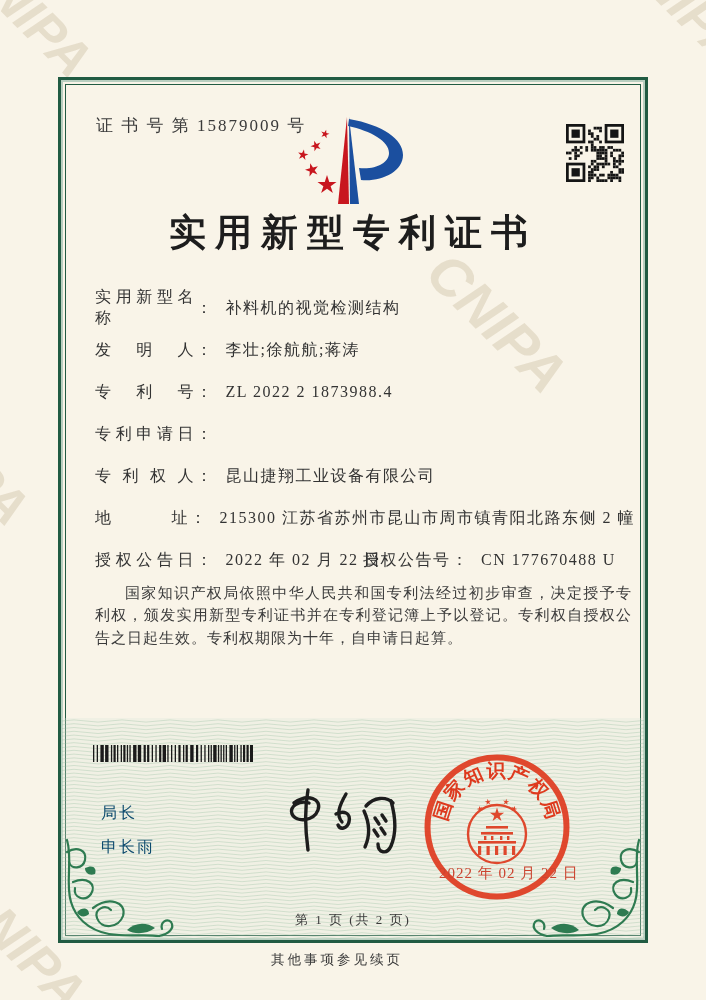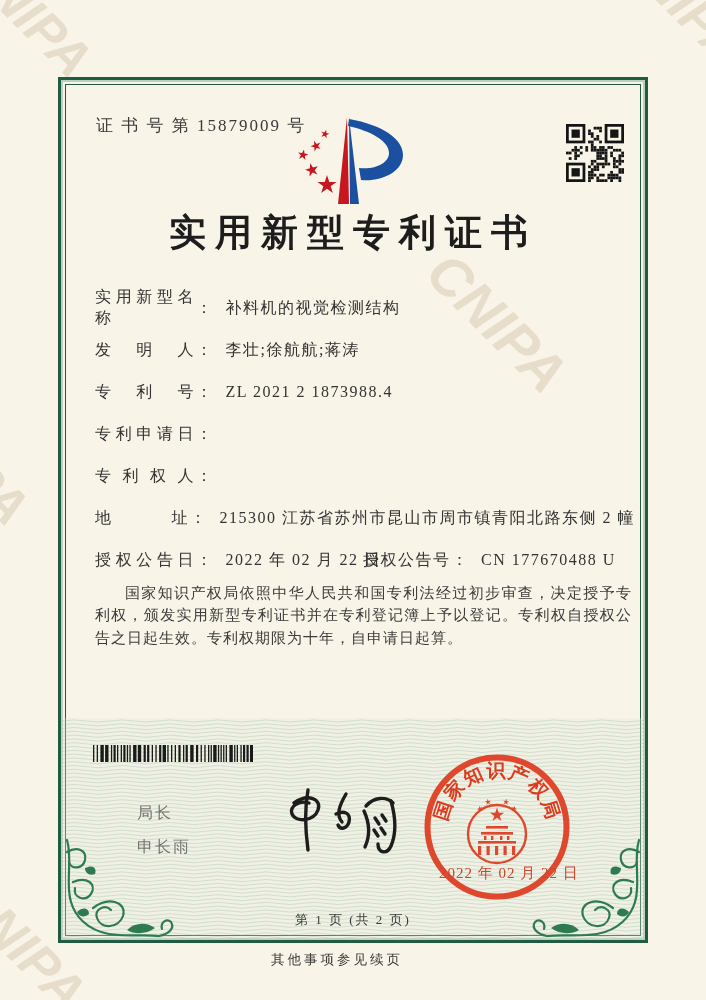--- a/index.html
+++ b/index.html
@@ -22,21 +22,21 @@
   .f-label{display:inline-block;width:100px;text-align:justify;text-align-last:justify;}
   .f-sep{margin-left:1px;}
   .f-val{margin-left:12px;white-space:nowrap;}
   .frow .rgroup{position:absolute;left:268px;top:0;height:42px;display:flex;align-items:center;}
   .paras{position:absolute;left:95px;top:582px;width:537px;font-size:15px;line-height:22.4px;
          text-align:justify;letter-spacing:1px;color:#3b3b3b;}
   .paras p{margin:0;text-indent:2em;}
   .strip{position:absolute;left:62px;top:718px;width:582px;height:221px;background:rgba(219,233,219,0.30);}
   .barcode{position:absolute;left:93px;top:745px;}
   .officer{position:absolute;left:101px;top:803px;font-family:"Liberation Sans","DejaVu Sans",sans-serif;
-           font-size:16px;color:#737373;letter-spacing:2px;margin-left:36px;}
+           font-size:16px;color:#0c4a6e;letter-spacing:2px;}
   .officer .o-name{margin-top:13px;}
   .sig{position:absolute;left:278px;top:784px;}
   .seal{position:absolute;left:422px;top:752px;}
   .seal-date{position:absolute;left:439px;top:864px;width:150px;font-size:15px;letter-spacing:1px;
              color:#cc4430;white-space:nowrap;}
   .pageinfo{position:absolute;left:58px;top:911px;width:590px;text-align:center;font-size:13px;
             letter-spacing:2px;color:#3a3a3a;}
   .footnote{position:absolute;left:42px;top:951px;width:590px;text-align:center;font-size:13.5px;
             letter-spacing:3px;color:#3a3a3a;}
   .orn{position:absolute;}
@@ -305,29 +305,30 @@
       <span class="f-val">补料机的视觉检测结构</span>
     </div>
     <div class="frow">
       <span class="f-label">发明人</span>
         <span class="f-sep">：</span>
       <span class="f-val">李壮;徐航航;蒋涛</span>
     </div>
     <div class="frow">
       <span class="f-label">专利号</span>
         <span class="f-sep">：</span>
-      <span class="f-val">ZL 2021 2 1873988.4</span>
+      <span class="f-val">ZL 2022 2 1873988.4</span>
     </div>
     <div class="frow">
       <span class="f-label">专利申请日</span>
         <span class="f-sep">：</span>
     </div>
     <div class="frow">
       <span class="f-label">专利权人</span>
         <span class="f-sep">：</span>
+      <span class="f-val">昆山捷翔工业设备有限公司</span>
     </div>
     <div class="frow">
       <span class="f-label">地址</span>
         <span class="f-sep">：</span>
       <span class="f-val">215300 江苏省苏州市昆山市周市镇青阳北路东侧 2 幢</span>
     </div>
     <div class="frow">
       <span class="f-label">授权公告日</span>
         <span class="f-sep">：</span>
       <span class="f-val">2022 年 02 月 22 日</span>

